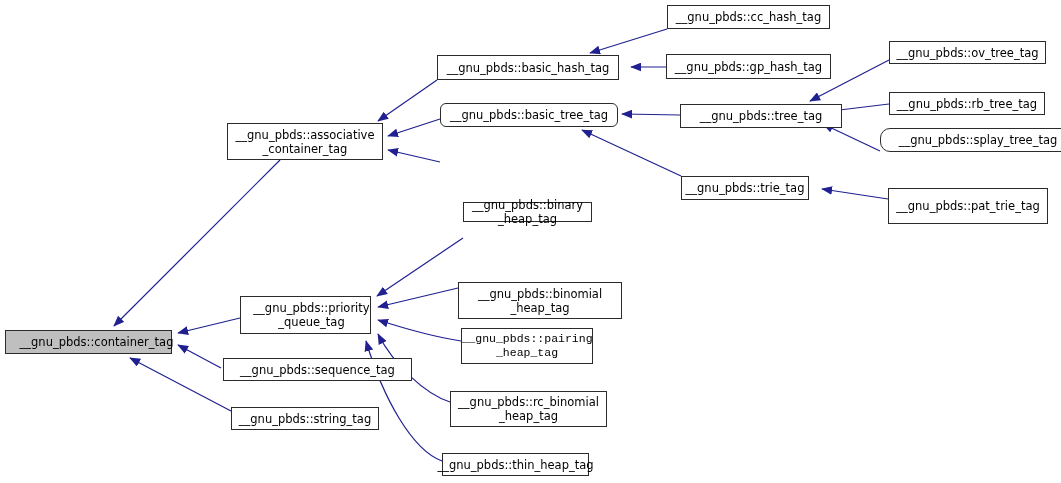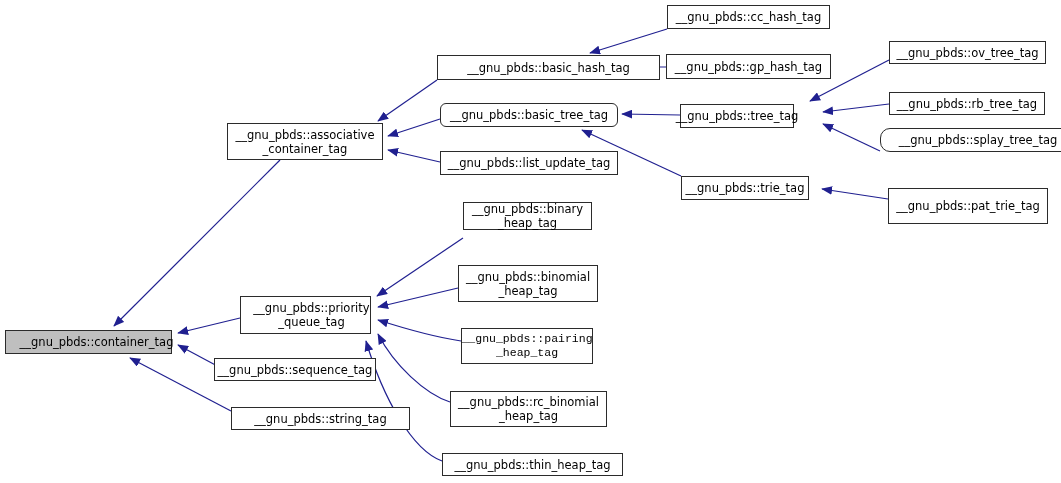--- a/index.html
+++ b/index.html
@@ -75,38 +75,37 @@
     <path class="edge" d="M463,238 L377,296" marker-end="url(#arr)"></path>
     <path class="edge" d="M458,288 L378,307" marker-end="url(#arr)"></path>
     <path class="edge" d="M461,341 Q428,336 378,320" marker-end="url(#arr)"></path>
     <path class="edge" d="M450,402 C425,394 394,365 378,334" marker-end="url(#arr)"></path>
     <path class="edge" d="M442,461 C412,450 383,398 366,341" marker-end="url(#arr)"></path>
   </svg>
 
   <div class="node hl" style="left:5px;   top:330px; width:167px; height:24px;">__gnu_pbds::container_tag</div>
   <div class="node" style="left:227px; top:123px; width:156px; height:37px;">__gnu_pbds::associative
 _container_tag</div>
-  <div class="node" style="left:214px; top:358px; width:162px; height:23px;">__gnu_pbds::sequence_tag</div>
-  <div class="node" style="left:231px; top:407px; width:179px; height:23px;">__gnu_pbds::string_tag</div>
+  <div class="node" style="left:223px; top:358px; width:189px; height:23px;">__gnu_pbds::sequence_tag</div>
+  <div class="node" style="left:231px; top:407px; width:148px; height:23px;">__gnu_pbds::string_tag</div>
   <div class="node" style="left:240px; top:296px; width:131px; height:38px;padding-left:12px;">__gnu_pbds::priority
 _queue_tag</div>
-  <div class="node" style="left:437px; top:55px;  width:223px; height:25px;">__gnu_pbds::basic_hash_tag</div>
+  <div class="node" style="left:437px; top:55px;  width:182px; height:25px;">__gnu_pbds::basic_hash_tag</div>
   <div class="node" style="left:440px; top:103px; width:178px; height:24px;border-radius:6px;">__gnu_pbds::basic_tree_tag</div>
-  <div class="node" style="left:440px; top:151px; width:178px; height:24px;">__gnu_pbds::list_update_tag</div>
-  <div class="node" style="left:463px; top:202px; width:129px; height:28px;">__gnu_pbds::binary
+  <div class="node" style="left:463px; top:202px; width:129px; height:20px;">__gnu_pbds::binary
 _heap_tag</div>
-  <div class="node" style="left:458px; top:265px; width:140px; height:37px;">__gnu_pbds::binomial
+  <div class="node" style="left:458px; top:282px; width:164px; height:37px;">__gnu_pbds::binomial
 _heap_tag</div>
   <div class="node" style="left:461px; top:328px; width:132px; height:36px;font-family:Liberation Mono, monospace;">__gnu_pbds::pairing
 _heap_tag</div>
   <div class="node" style="left:450px; top:391px; width:157px; height:36px;">__gnu_pbds::rc_binomial
 _heap_tag</div>
-  <div class="node" style="left:442px; top:453px; width:181px; height:23px;">__gnu_pbds::thin_heap_tag</div>
+  <div class="node" style="left:442px; top:453px; width:147px; height:23px;">__gnu_pbds::thin_heap_tag</div>
   <div class="node" style="left:667px; top:5px;   width:163px; height:24px;">__gnu_pbds::cc_hash_tag</div>
   <div class="node" style="left:666px; top:54px;  width:165px; height:25px;">__gnu_pbds::gp_hash_tag</div>
-  <div class="node" style="left:680px; top:104px; width:114px; height:24px;">__gnu_pbds::tree_tag</div>
+  <div class="node" style="left:680px; top:104px; width:162px; height:24px;">__gnu_pbds::tree_tag</div>
   <div class="node" style="left:681px; top:176px; width:128px; height:24px;">__gnu_pbds::trie_tag</div>
   <div class="node" style="left:889px; top:41px;  width:157px; height:23px;">__gnu_pbds::ov_tree_tag</div>
   <div class="node" style="left:889px; top:92px;  width:156px; height:23px;">__gnu_pbds::rb_tree_tag</div>
   <div class="node" style="left:880px; top:128px; width:196px; height:24px;border-radius:10px;">__gnu_pbds::splay_tree_tag</div>
   <div class="node" style="left:888px; top:188px; width:160px; height:36px;">__gnu_pbds::pat_trie_tag</div>
 
 </div>
 
 </body></html>

